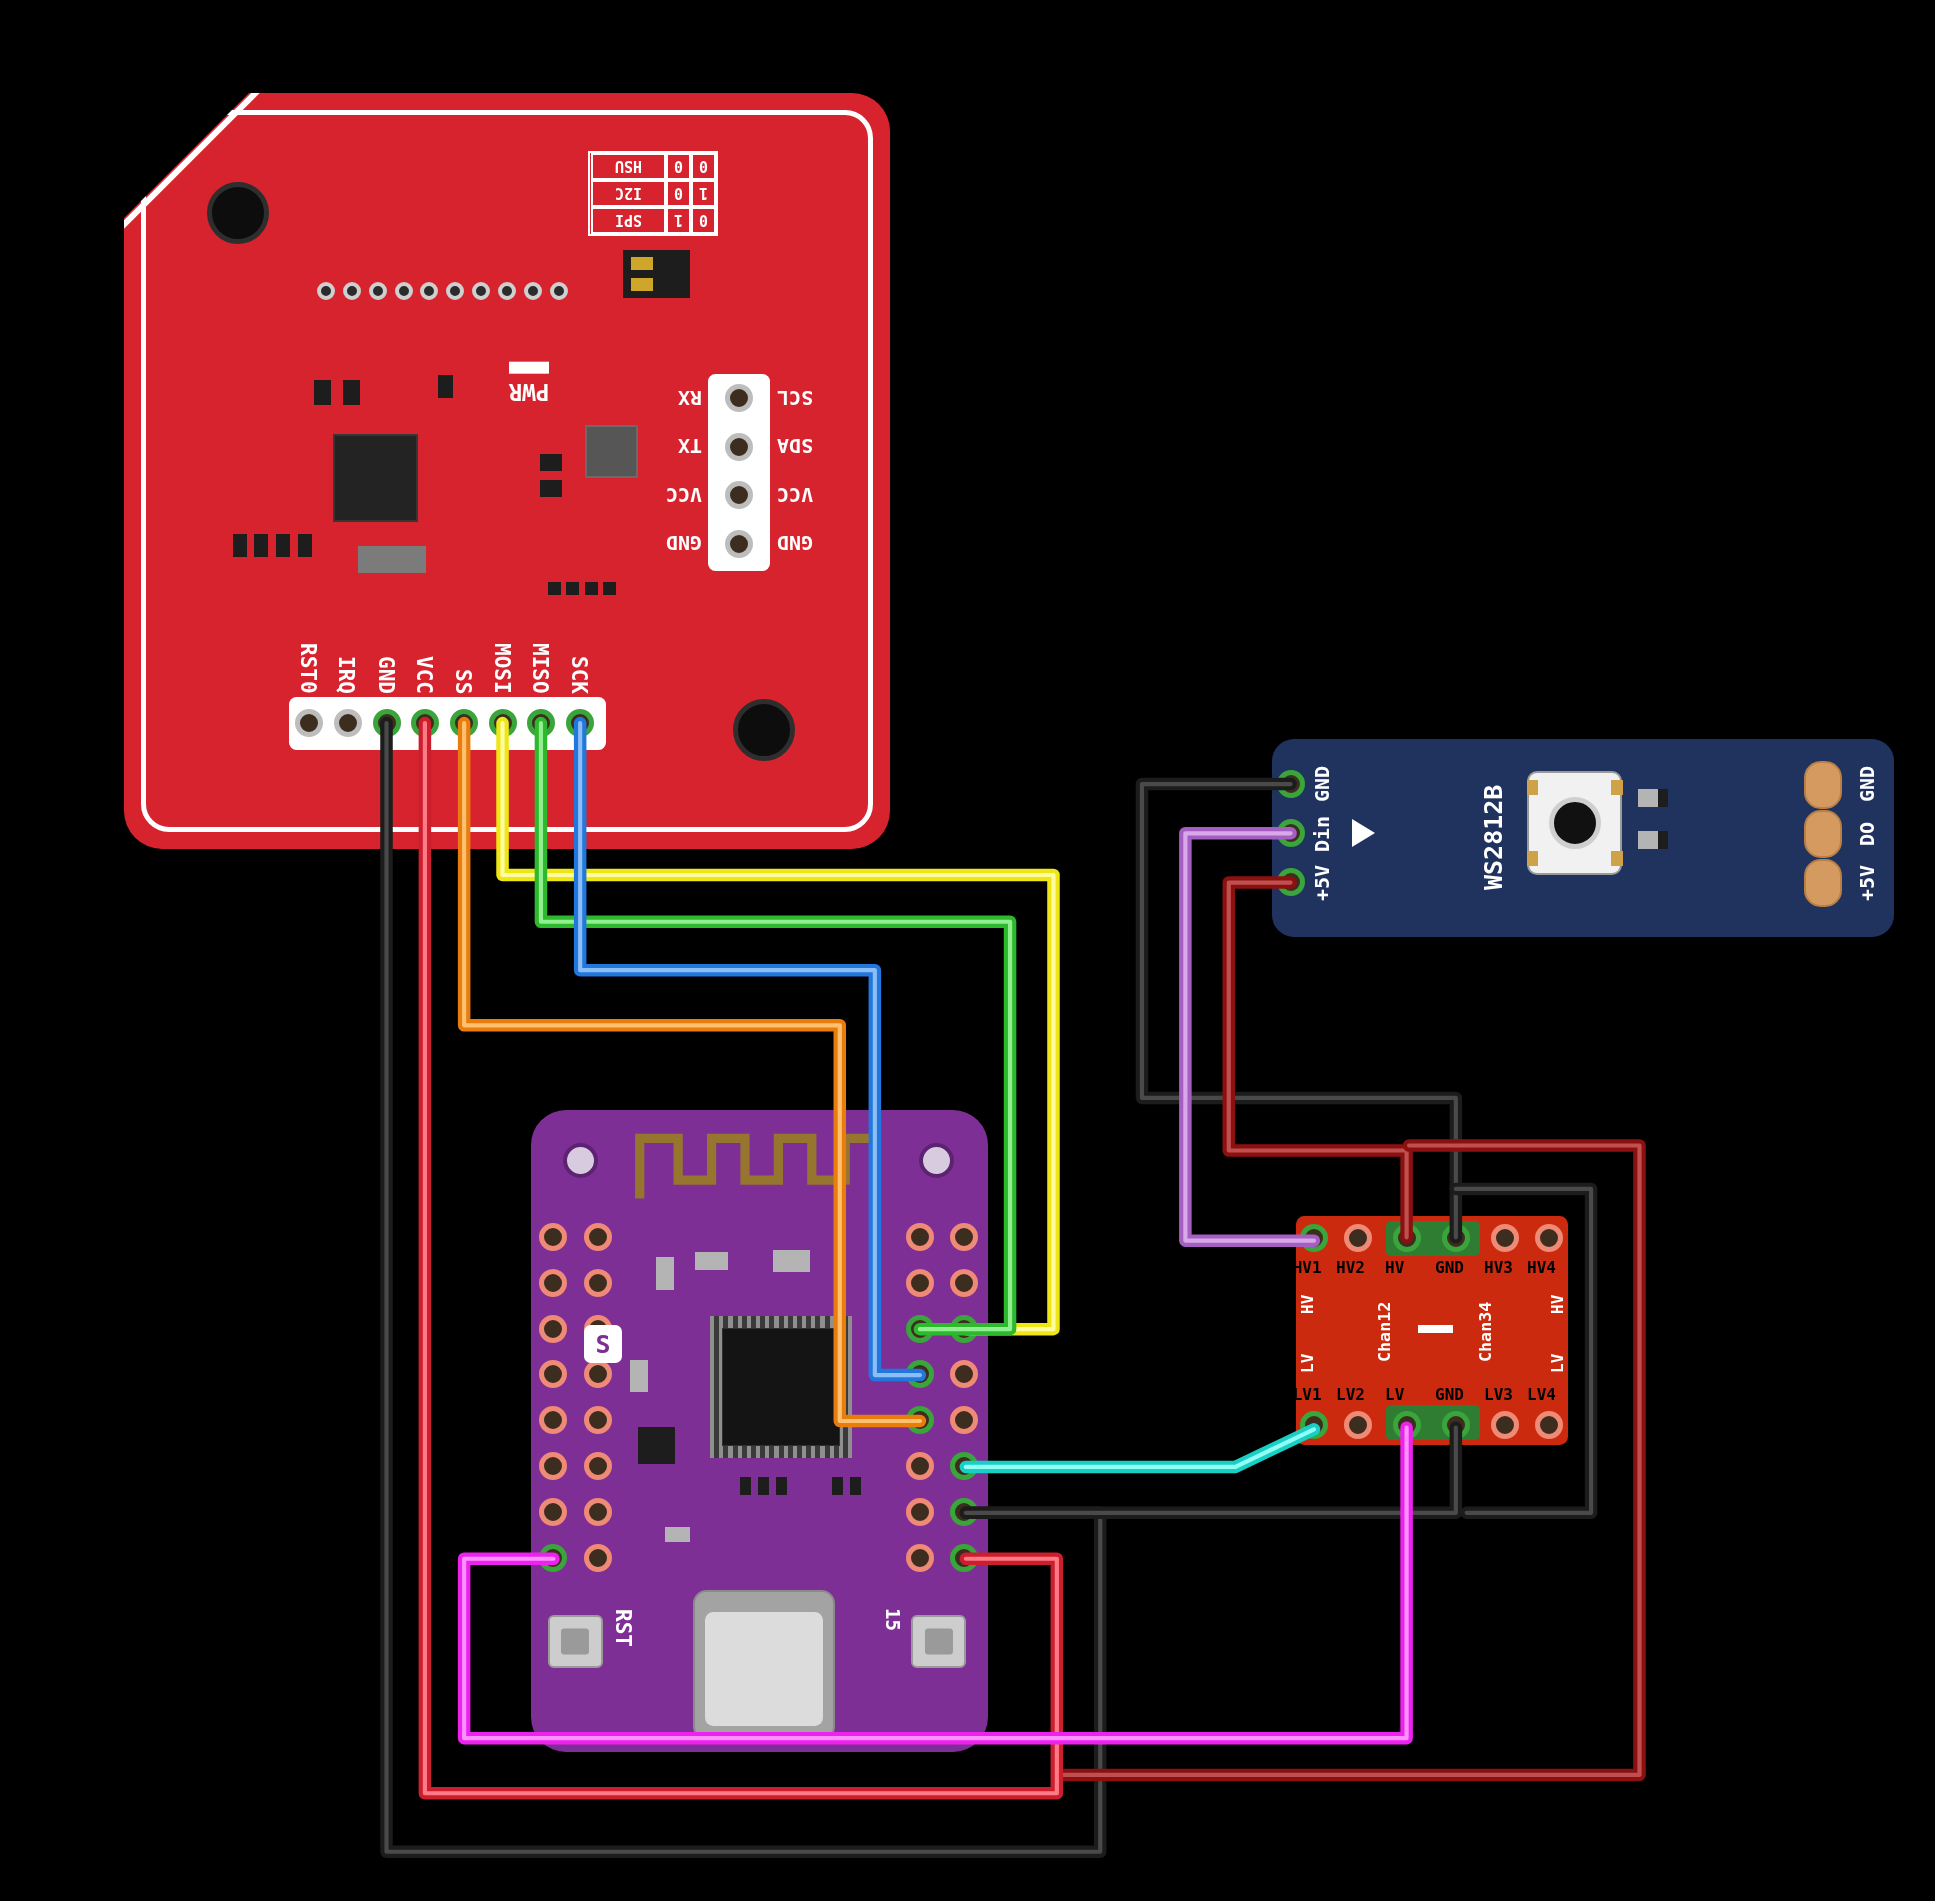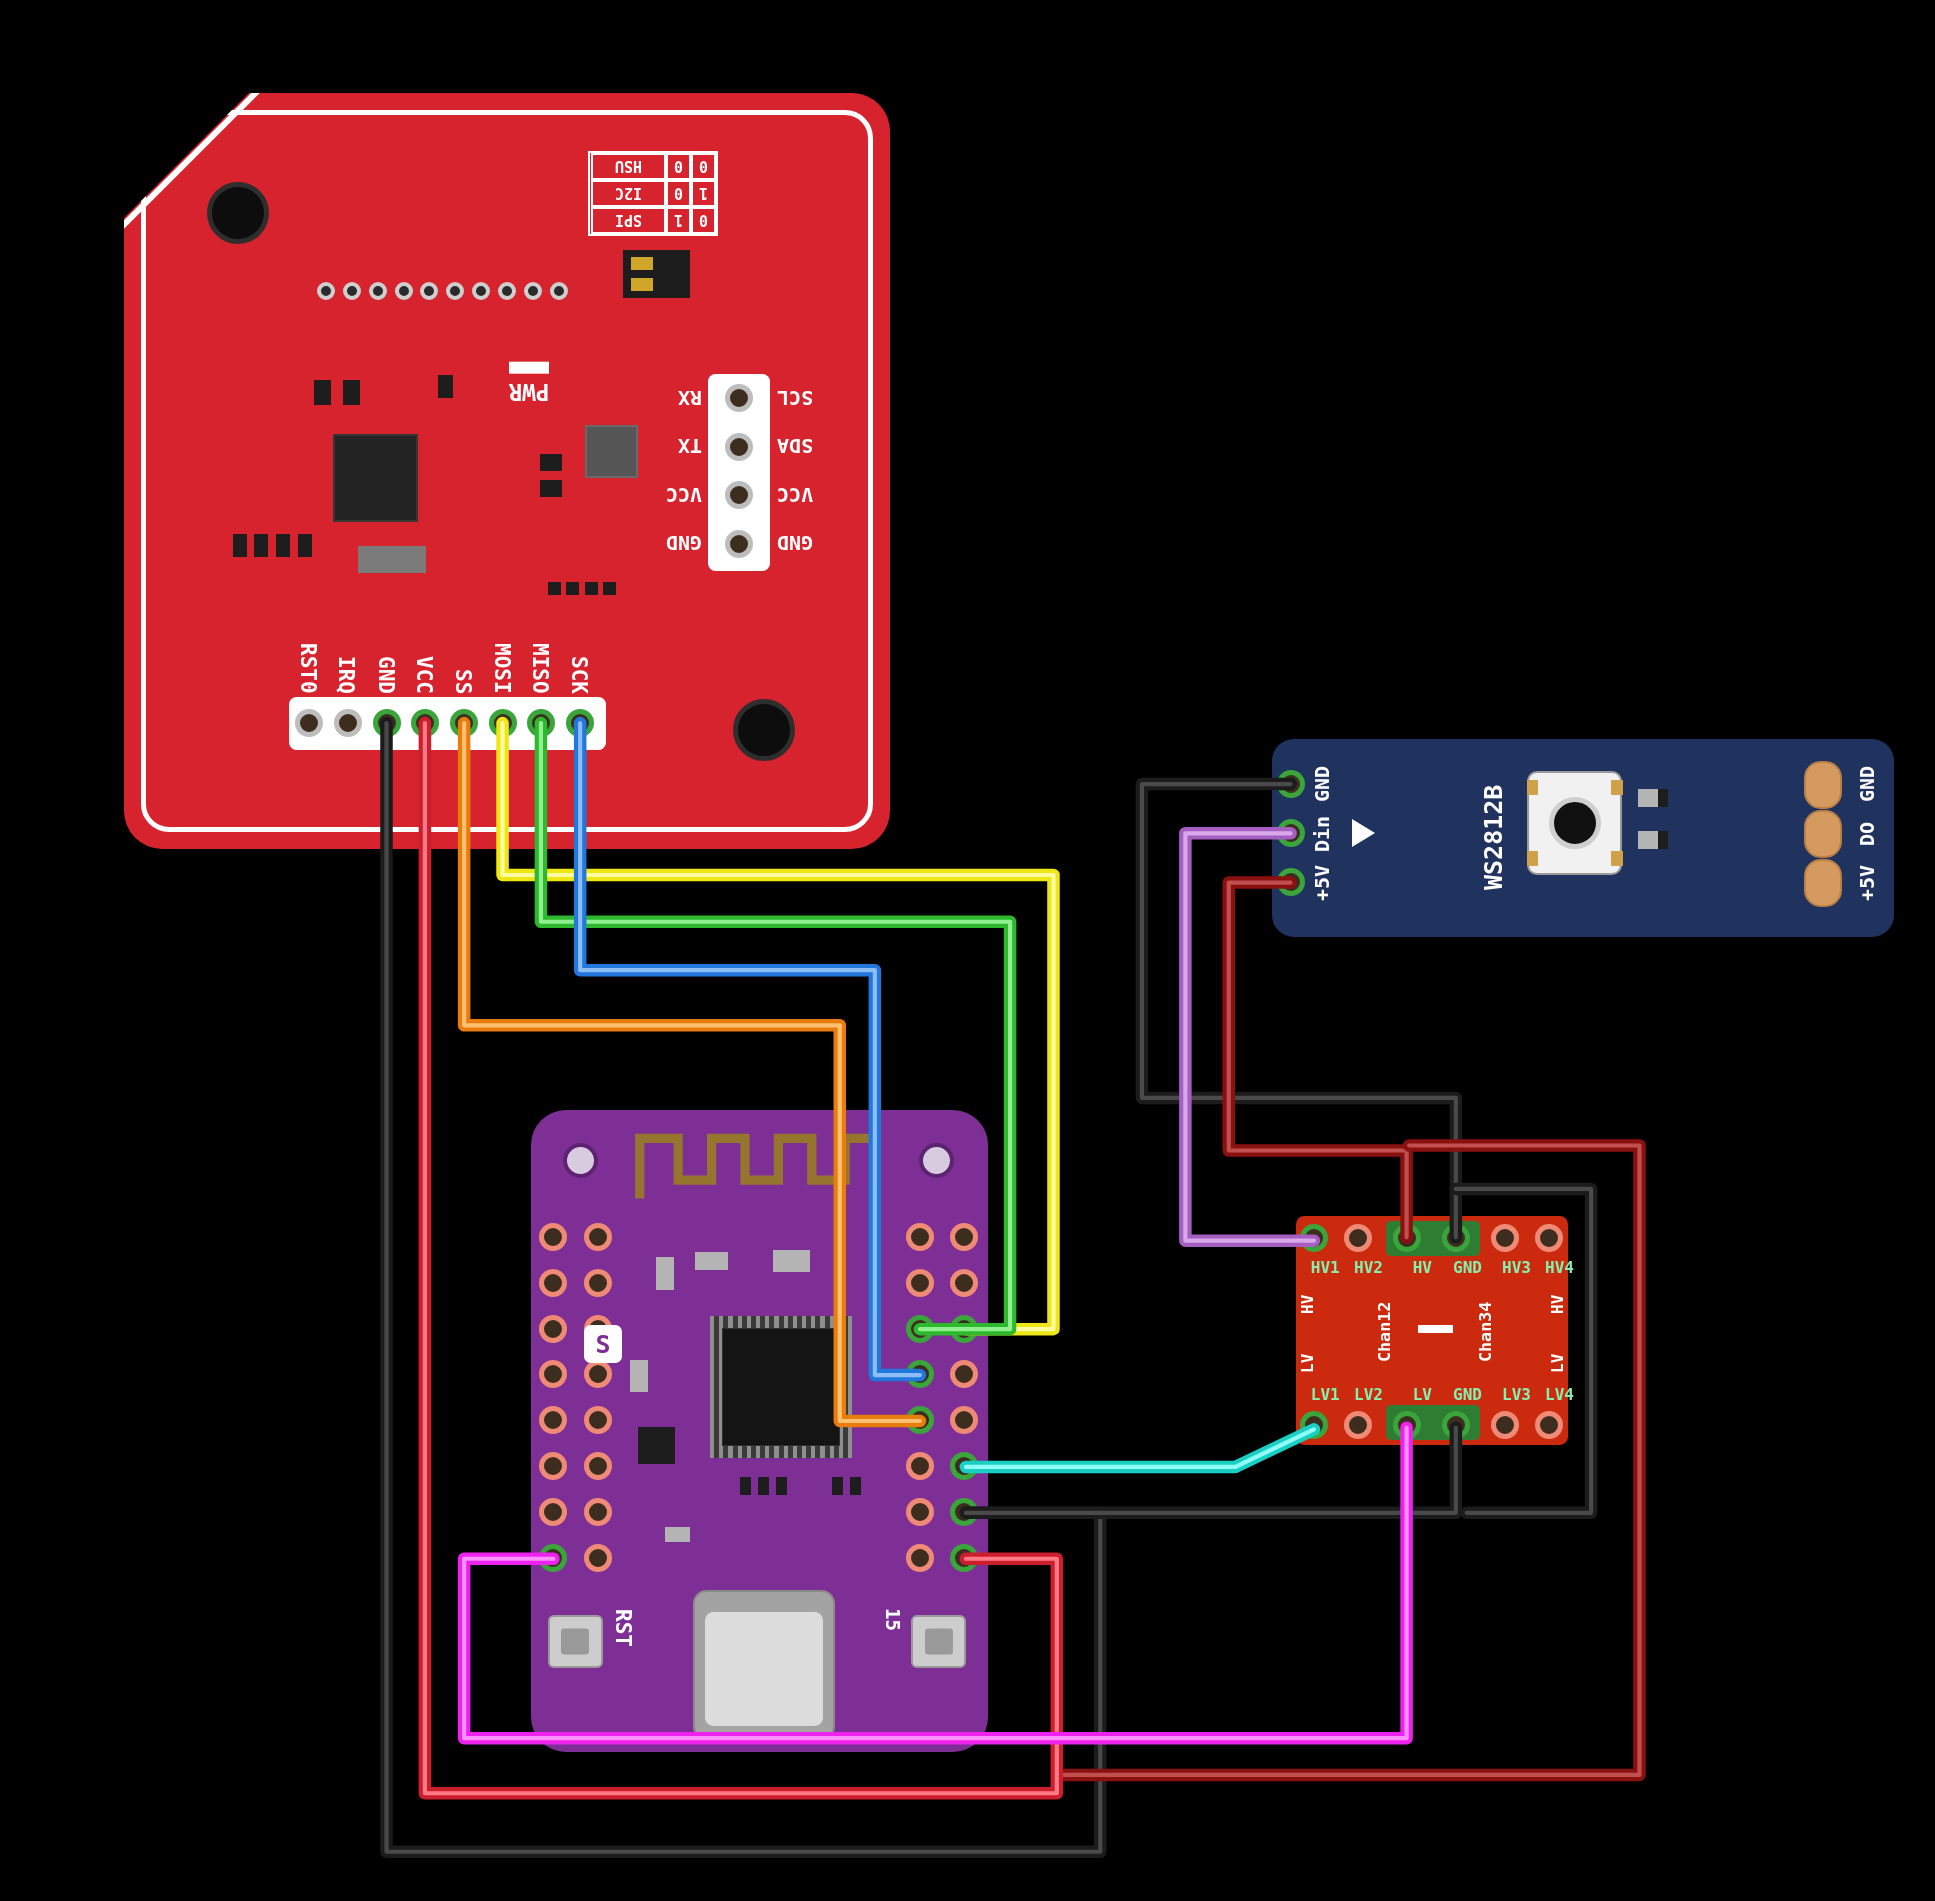--- a/index.html
+++ b/index.html
@@ -44,21 +44,21 @@
            border-top:14px solid transparent;border-bottom:14px solid transparent}
   .wspad{position:absolute;width:38px;height:48px;background:#d49a5f;border-radius:16.7px;border:2.5px solid #b97f45}
   .ledpkg{position:absolute;background:#f1f1f1;border:2.5px solid #9a9a9a;border-radius:10px}
   .ledcore{position:absolute;left:50%;top:50%;width:52px;height:52px;border-radius:50%;
            background:#111;transform:translate(-50%,-50%);border:5px solid #cfcfcf}
   .ledpad{position:absolute;width:11.7px;height:15px;background:#cfa24a}
 
   
   .shifter{background:#cc2a0e;border-radius:8.3px}
   .greenhdr{position:absolute;background:#2f7d32;border-radius:5px}
-  .lslabel{position:absolute;width:47px;text-align:right;color:#86efac;font-weight:bold;font-size:16px}
+  .lslabel{position:absolute;width:47px;text-align:left;color:#000000;font-weight:bold;font-size:16px}
 
   
   .esp32{background:#7e2f96;border-radius:35px}
   .esp-mhole{position:absolute;width:35px;height:35px;border-radius:50%;background:#d8cbe0;border:4.2px solid #5d2372}
   .btn{position:absolute;background:#cdcdcd;border-radius:5.8px;border:2.5px solid #9a9a9a}
   .btncore{position:absolute;left:50%;top:50%;transform:translate(-50%,-50%);
            width:55%;height:55%;background:#9a9a9a;border-radius:3.3px}
   .usb{position:absolute;background:#a3a3a3;border-radius:13.4px;border:2.5px solid #8a8a8a}
   .usbcore{position:absolute;left:10px;right:10px;top:20px;bottom:11.7px;background:#dcdcdc;border-radius:8.3px}
   .qfn{position:absolute;background:repeating-linear-gradient(90deg,#8f8f8f 0 4.2px,#3a3a3a 4.2px 9.2px)}

